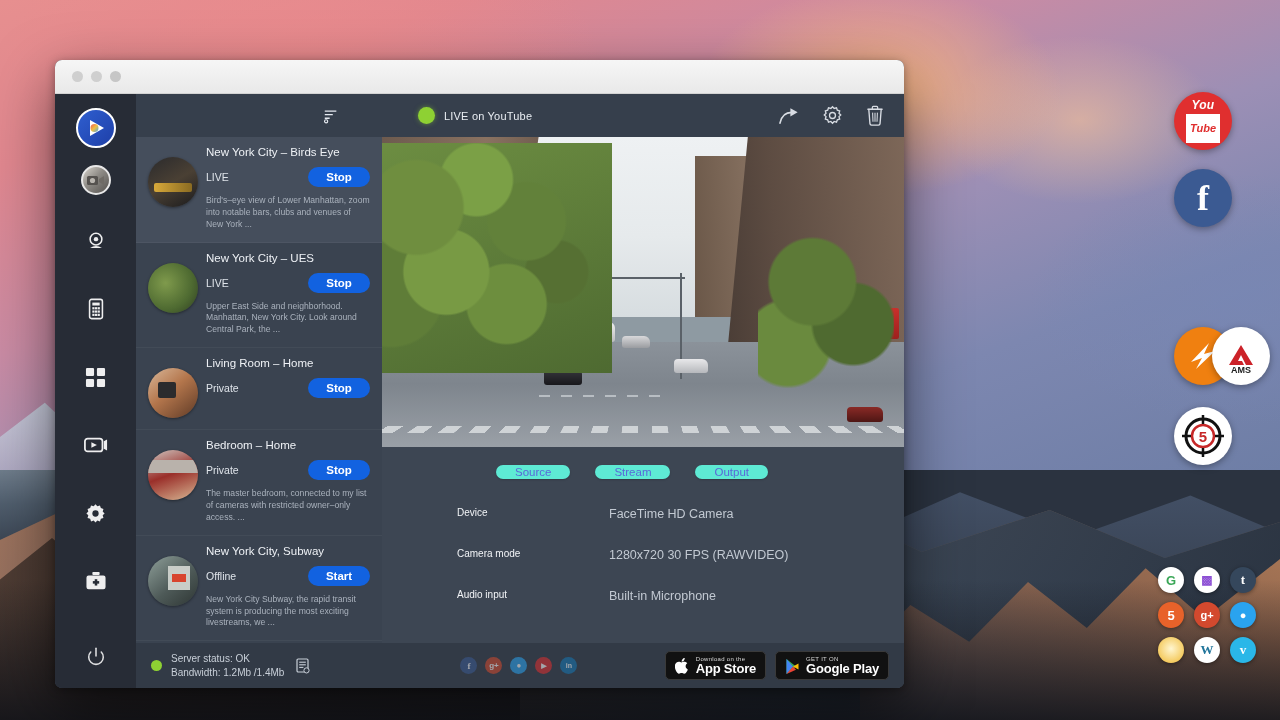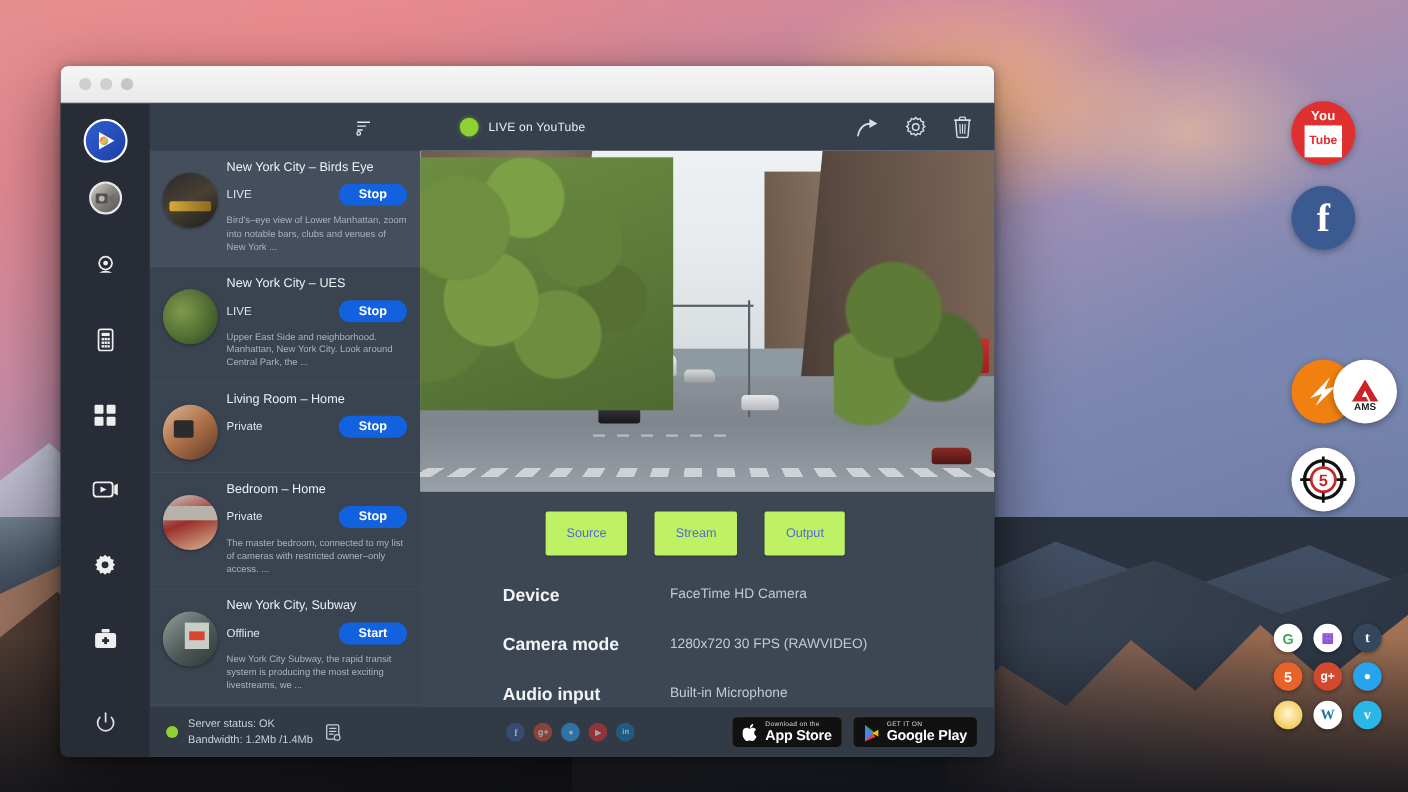--- a/index.html
+++ b/index.html
@@ -226,27 +226,27 @@
     position:absolute; width:2px; background:#5a6168;
   }
   .v-arm { position:absolute; height:2px; background:#5a6168; }
   .v-lamp { position:absolute; width:10px; height:4px; border-radius:3px; background:#7a818a; }
 
   .tabs {
     display:flex; justify-content:center; gap:25px; padding:18px 0 0 0;
     margin-right:22px;
   }
   .tab {
-    background:#bef264; color:#5a68d8; font-size:11.5px;
-    padding:14px 19px; border-radius:2px; cursor:pointer; white-space:nowrap;
+    background:#5eead4; color:#5a68d8; font-size:11.5px;
+    padding:1px 19px; border-radius:8px; cursor:pointer; white-space:nowrap;
     box-shadow:0 1px 2px rgba(0,0,0,.18);
   }
   .info { padding:28px 0 0 75px; }
   .info-row { display:flex; margin-bottom:27px; }
-  .info-label { width:152px; color:#f2f4f7; font-size:16px; font-weight:bold; }
+  .info-label { width:152px; color:#f2f4f7; font-size:10px; font-weight:normal; }
   .info-value { color:#c2c9d2; font-size:12.5px; }
 
   
   .footer {
     height:45px; flex:0 0 45px; background:#323a46;
     display:flex; align-items:center; padding:0 15px;
   }
   .fstatus { display:flex; align-items:center; gap:9px; }
   .fdot { width:11px; height:11px; border-radius:50%; background:#8ed133; }
   .ftext { color:#c8cfd8; font-size:10px; line-height:1.35; }
@@ -273,21 +273,21 @@
 <div id="desktop">
   <div class="sky"></div>
   <div class="mountain-far"></div>
   <div class="snow1"></div>
   <div class="mountain-near"></div>
   <div class="rock-right"></div>
   <div class="rock-fore"></div>
   <div class="shadow-bottom"></div>
 </div>
 
-<div class="dock-icon dk-youtube" style="flex-direction:column;gap:2px;">
+<div class="dock-icon dk-youtube" style="flex-direction:column;gap:2px;font-style:italic;">
   <span class="yt-y">You</span>
   <span class="yt-t">Tube</span>
 </div>
 <div class="dock-icon dk-facebook">f</div>
 <div class="dock-icon dk-wowza" style="top:327px;">
   <svg width="40" height="40" viewBox="0 0 40 40">
     <path d="M8 26 L26 7 L21 18 L32 15 L13 33 L19 22 Z" fill="#fff"></path>
   </svg>
 </div>
 

